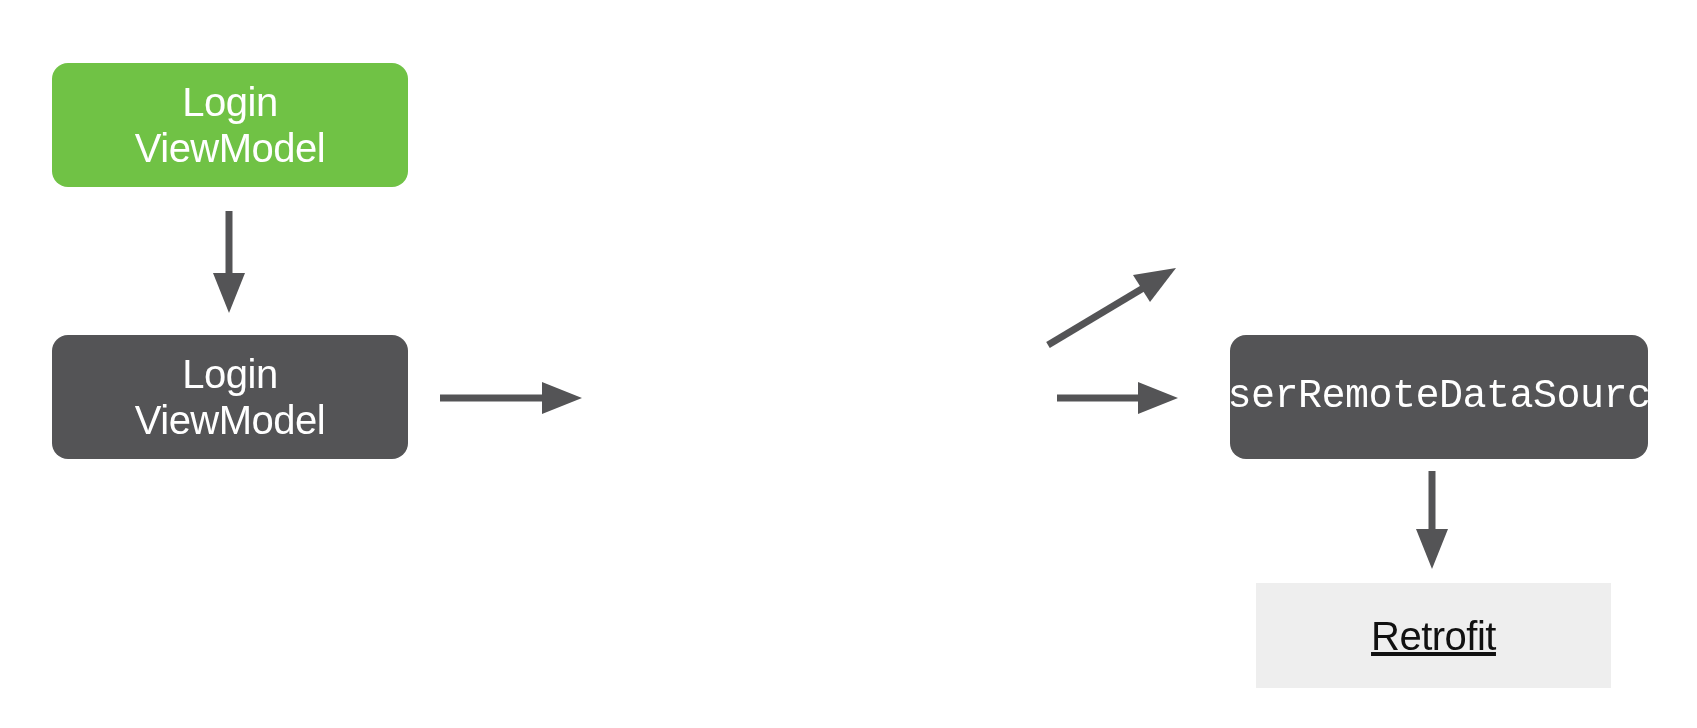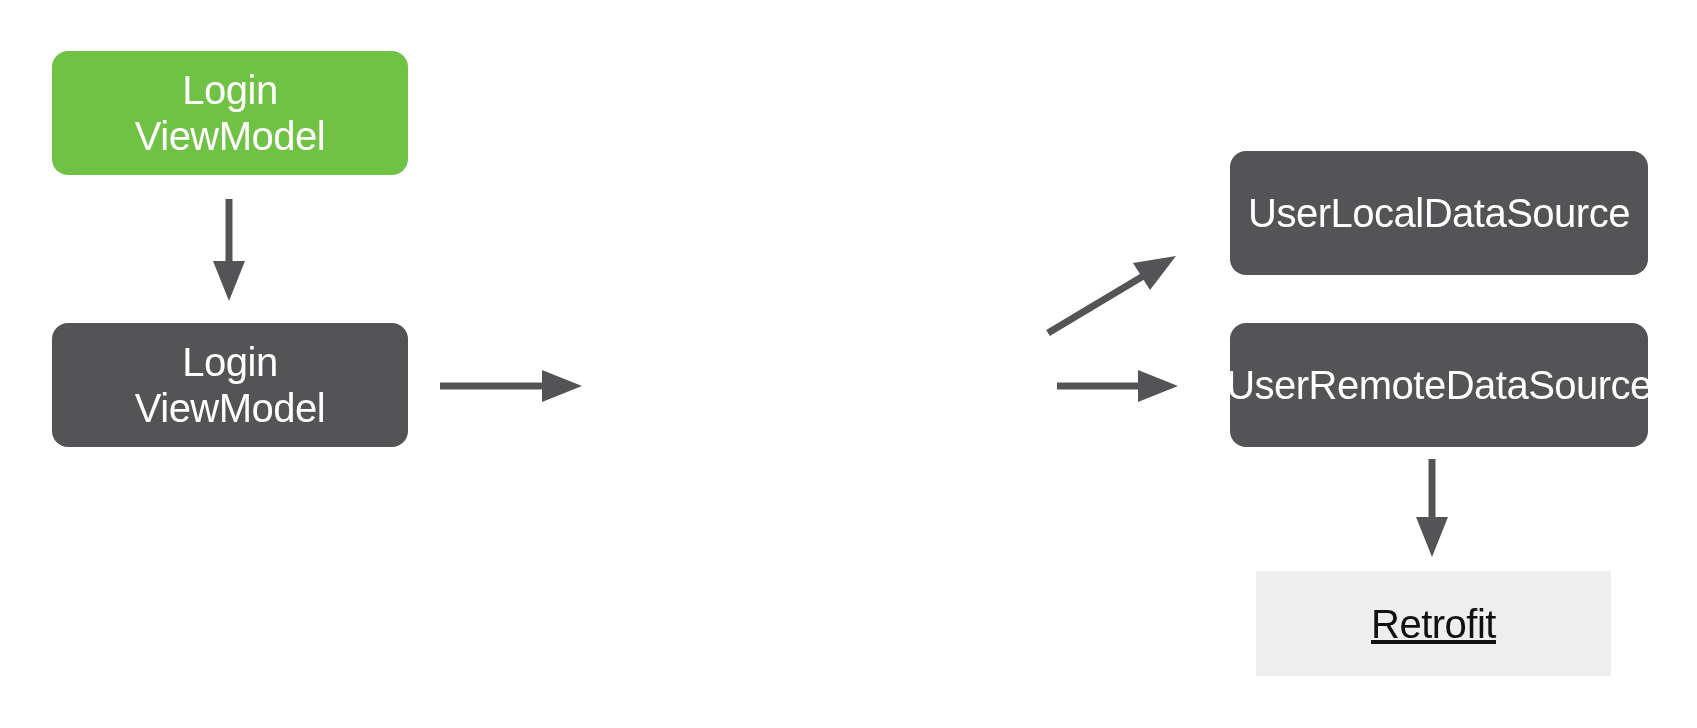--- a/index.html
+++ b/index.html
@@ -7,20 +7,21 @@
     padding: 0;
     background: #ffffff;
   }
   .canvas {
     position: relative;
     width: 1697px;
     height: 696px;
     background: var(--background, #ffffff);
     font-family: "Liberation Sans", "DejaVu Sans", sans-serif;
     overflow: hidden;
+    margin-top: 12px;
   }
   .edges-layer {
     position: absolute;
     left: 0;
     top: 0;
     width: 1697px;
     height: 728px;
   }
   .edge-shaft {
     stroke: var(--arrow, #545456);
@@ -53,21 +54,21 @@
     color: var(--text-dark, #111111);
     border-radius: 0;
     text-decoration: underline;
   }
   .node .label-line { display: block; }
 
   #n-login-activity        { left: 52px;   top: 51px;  width: 356px; height: 124px; }
   #n-login-viewmodel       { left: 52px;   top: 323px; width: 356px; height: 124px; }
   #n-user-repository       { left: 615px;  top: 323px; width: 415px; height: 124px; }
   #n-user-local-datasource { left: 1230px; top: 151px; width: 418px; height: 124px; }
-  #n-user-remote-datasource{ left: 1230px; top: 323px; width: 418px; height: 124px; }
+  #n-user-remote-datasource{ left: 1230px; top: 323px; width: 418px; height: 124px; font-family: Liberation Mono, monospace; }
   #n-retrofit              { left: 1256px; top: 571px; width: 355px; height: 105px; }
 </style>
 </head>
 <body>
 
 <div class="canvas">
 
   <svg class="edges-layer" viewBox="0 0 1697 728" xmlns="http://www.w3.org/2000/svg">
     <g>
       <line class="edge-shaft" x1="229" y1="199" x2="229" y2="263"></line>
@@ -95,23 +96,20 @@
     <span class="label-line">Login</span>
     <span class="label-line">ViewModel</span>
   </div>
 
   <div id="n-login-viewmodel" class="node dark">
     <span class="label-line">Login</span>
     <span class="label-line">ViewModel</span>
   </div>
 
 
-  <div id="n-user-local-datasource" class="node dark">
-    <span class="label-line">UserLocalDataSource</span>
-  </div>
 
   <div id="n-user-remote-datasource" class="node dark">
     <span class="label-line">UserRemoteDataSource</span>
   </div>
 
   <div id="n-retrofit" class="node light">
     <span class="label-line">Retrofit</span>
   </div>
 
 </div>

